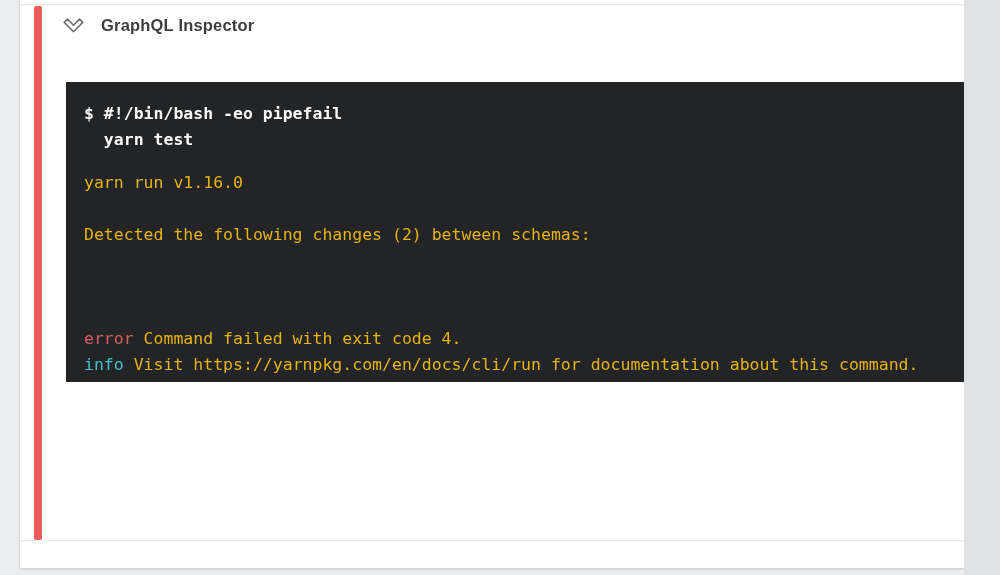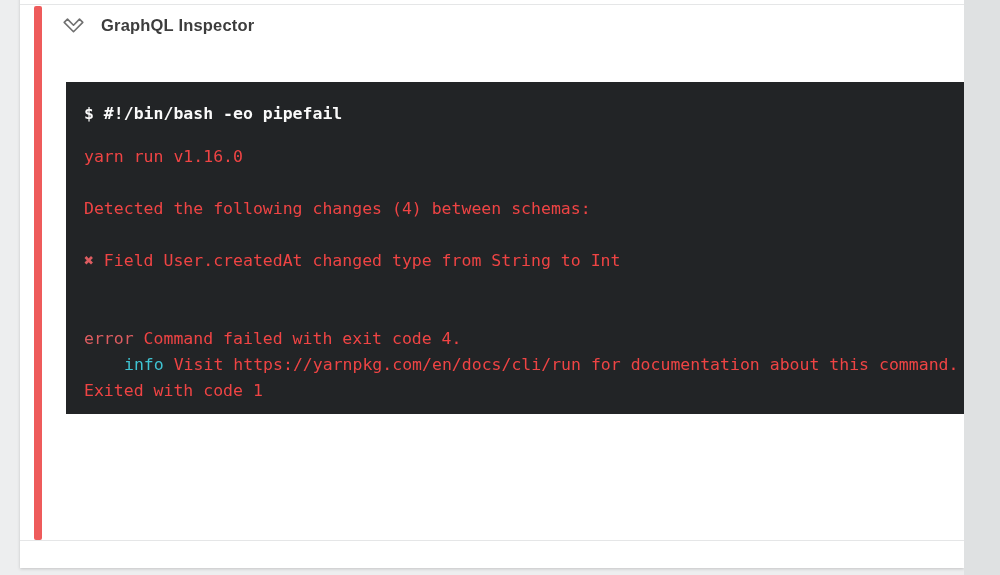--- a/index.html
+++ b/index.html
@@ -24,32 +24,32 @@
     position:absolute;left:42px;top:24px;height:22px;
     display:flex;align-items:center;gap:16px;cursor:pointer;
   }
   .step-title{
     font-size:16.5px;font-weight:bold;color:#3d3d3d;letter-spacing:.2px;
   }
   .chevron{display:block;}
   .terminal{
     position:absolute;left:46px;top:92px;right:0;
     background:var(--terminal-bg,#222426);
-    padding:19px 18px 10px 18px;
+    padding:19px 18px 4px 18px;
     font-family:"DejaVu Sans Mono","Liberation Mono",monospace;
     font-size:16.5px;
   }
   .t-line{height:26px;line-height:26px;white-space:pre;}
   .t-line.blank-sm{height:17px;}
   .s-cmd{color:#fafafa;font-weight:bold;}
-  .s-plain{color:#ef4444;}
+  .s-plain{color:#eab308;}
   .s-dim{color:#9a9a9a;}
   .s-xmark{color:var(--error-red,#dd5c60);font-weight:bold;}
   .s-error{color:var(--error-red,#dd5c60);}
-  .s-info{color:var(--info-teal,#3fc3d2);margin-left:40px;}
+  .s-info{color:var(--info-teal,#3fc3d2);}
   .next-row{position:absolute;left:0;right:0;top:551px;height:27px;background:#ffffff;}
 </style>
 </head>
 <body>
 
 <div class="screen" style="--page-bg: #edeeef; --accent-red: #ee5b5b; --terminal-bg: #222426; --error-red: #dd5c60; --info-teal: #3fc3d2;">
   <div class="card">
 
     <div class="divider top"></div>
 
@@ -59,30 +59,29 @@
       <span>
         <svg class="chevron" width="23" height="17" viewBox="0 0 23 17">
           <path d="M2.2 5.4 L11.5 14.7 L20.8 5.4 L17.5 2.1 L11.5 8.2 L5.5 2.1 Z" fill="none" stroke="#707070" stroke-width="1.6" stroke-linejoin="round"></path>
         </svg>
       </span>
       <span class="step-title">GraphQL Inspector</span>
     </div>
 
     <div class="terminal" id="terminal">
         <div class="t-line cmd"><span class="s-cmd">$ #!/bin/bash -eo pipefail</span></div>
+        <div class="t-line cmd"><span class="s-cmd">  yarn test</span></div>
         <div class="t-line blank-sm"></div>
         <div class="t-line out"><span class="s-plain">yarn run v1.16.0</span></div>
         <div class="t-line blank"></div>
-        <div class="t-line out"><span class="s-plain">Detected the following changes (4) between schemas:</span></div>
+        <div class="t-line out"><span class="s-plain">Detected the following changes (2) between schemas:</span></div>
         <div class="t-line blank"></div>
-        <div class="t-line out"><span class="s-xmark">✖</span><span class="s-plain"> Field User.createdAt changed type from String to Int</span></div>
         <div class="t-line blank"></div>
         <div class="t-line blank"></div>
         <div class="t-line out"><span class="s-error">error</span><span class="s-plain"> Command failed with exit code 4.</span></div>
         <div class="t-line out"><span class="s-info">info</span><span class="s-plain"> Visit https://yarnpkg.com/en/docs/cli/run for documentation about this command.</span></div>
-        <div class="t-line out"><span class="s-plain">Exited with code 1</span></div>
       </div>
 
     <div class="divider bottom"></div>
 
     <div class="next-row"></div>
   </div>
 </div>
 
 </body></html>

